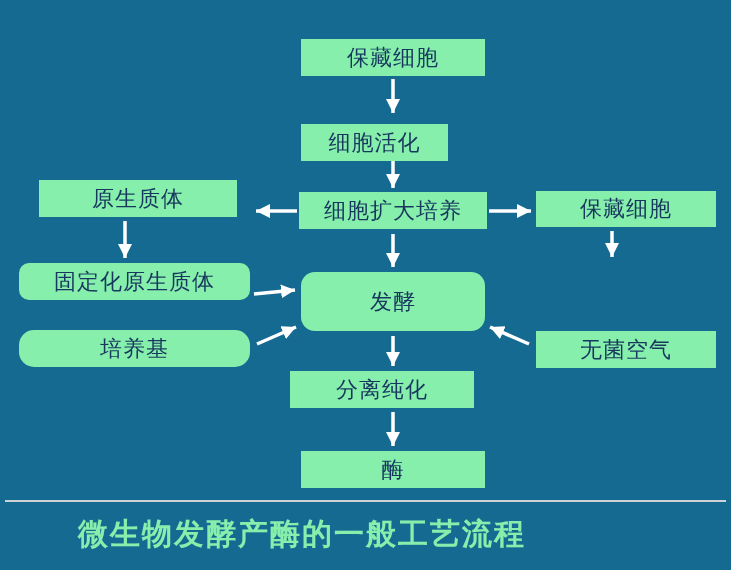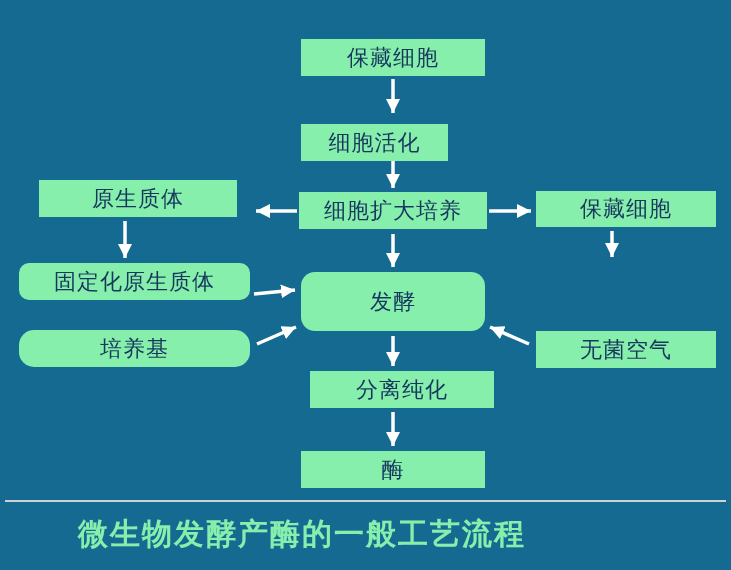--- a/index.html
+++ b/index.html
@@ -19,21 +19,21 @@
     display:flex; align-items:center; justify-content:center;
     font-size:22px;
     letter-spacing:1px;
     white-space:nowrap;
   }
   
   #b-preserved   { left:301px; top:39px;  width:184px; height:37px; }
   #b-activation  { left:301px; top:124px; width:147px; height:37px; }
   #b-expansion   { left:299px; top:192px; width:188px; height:37px; }
   #b-fermentation{ left:301px; top:272px; width:184px; height:59px;border-radius:14px; }
-  #b-separation  { left:310px; top:371px; width:184px; height:37px; }
+  #b-separation  { left:290px; top:371px; width:184px; height:37px; }
   #b-enzyme      { left:301px; top:451px; width:184px; height:37px; }
   
   #b-protoplast  { left:19px;  top:180px; width:198px; height:37px;margin-left:20px; }
   #b-immprot     { left:19px;  top:263px; width:231px; height:37px;border-radius:10px; }
   #b-medium      { left:19px;  top:330px; width:231px; height:37px;border-radius:15px; }
   
   #b-immcells    { left:536px; top:191px; width:180px; height:36px; }
   #b-preculture  { left:536px; top:262px; width:180px; height:36px; }
   #b-sterileair  { left:536px; top:331px; width:180px; height:37px; }
 

